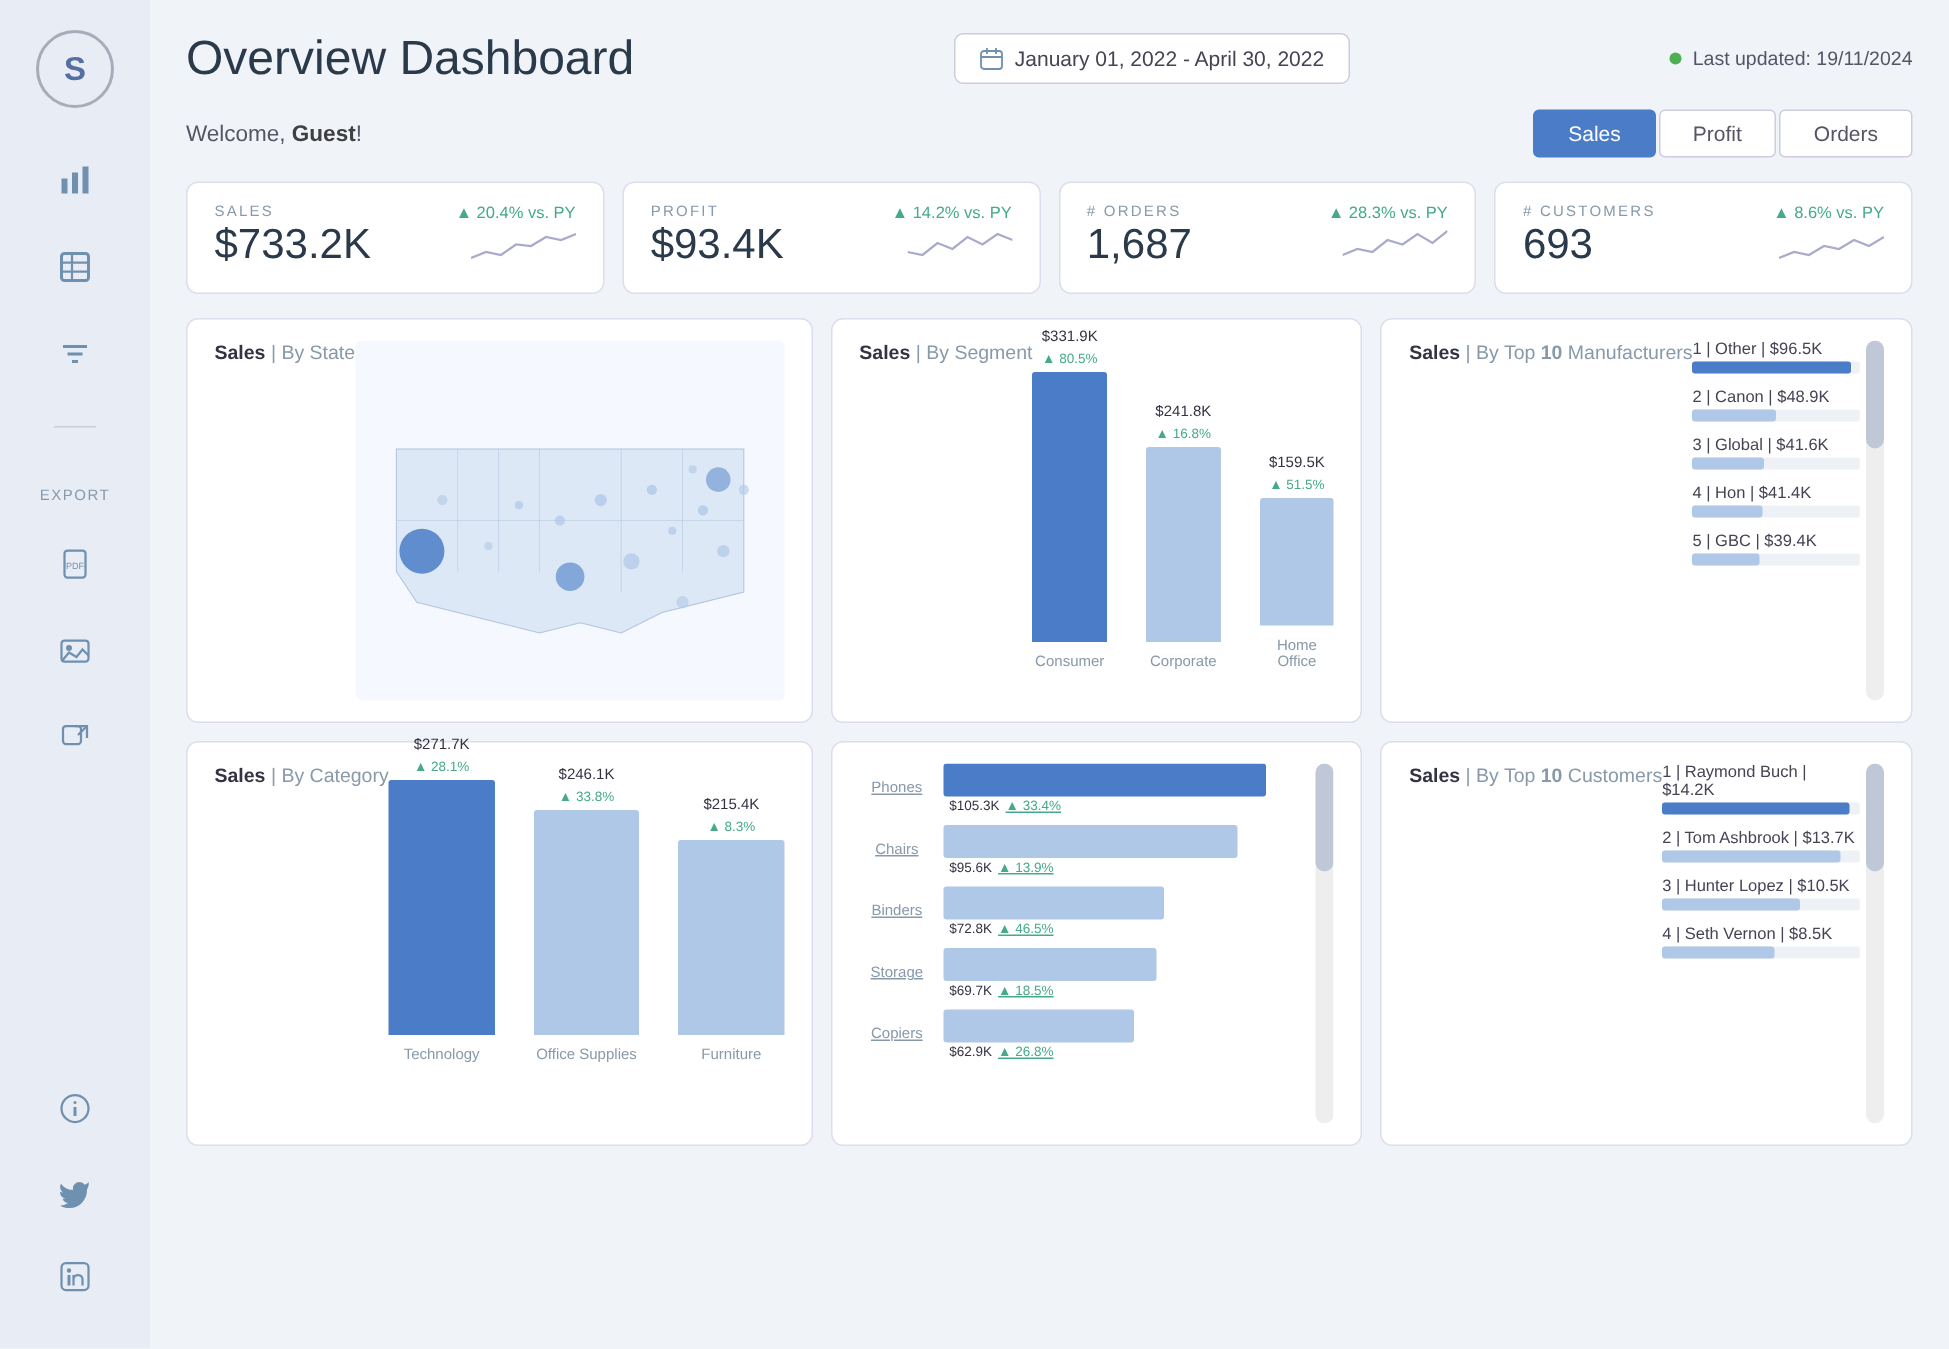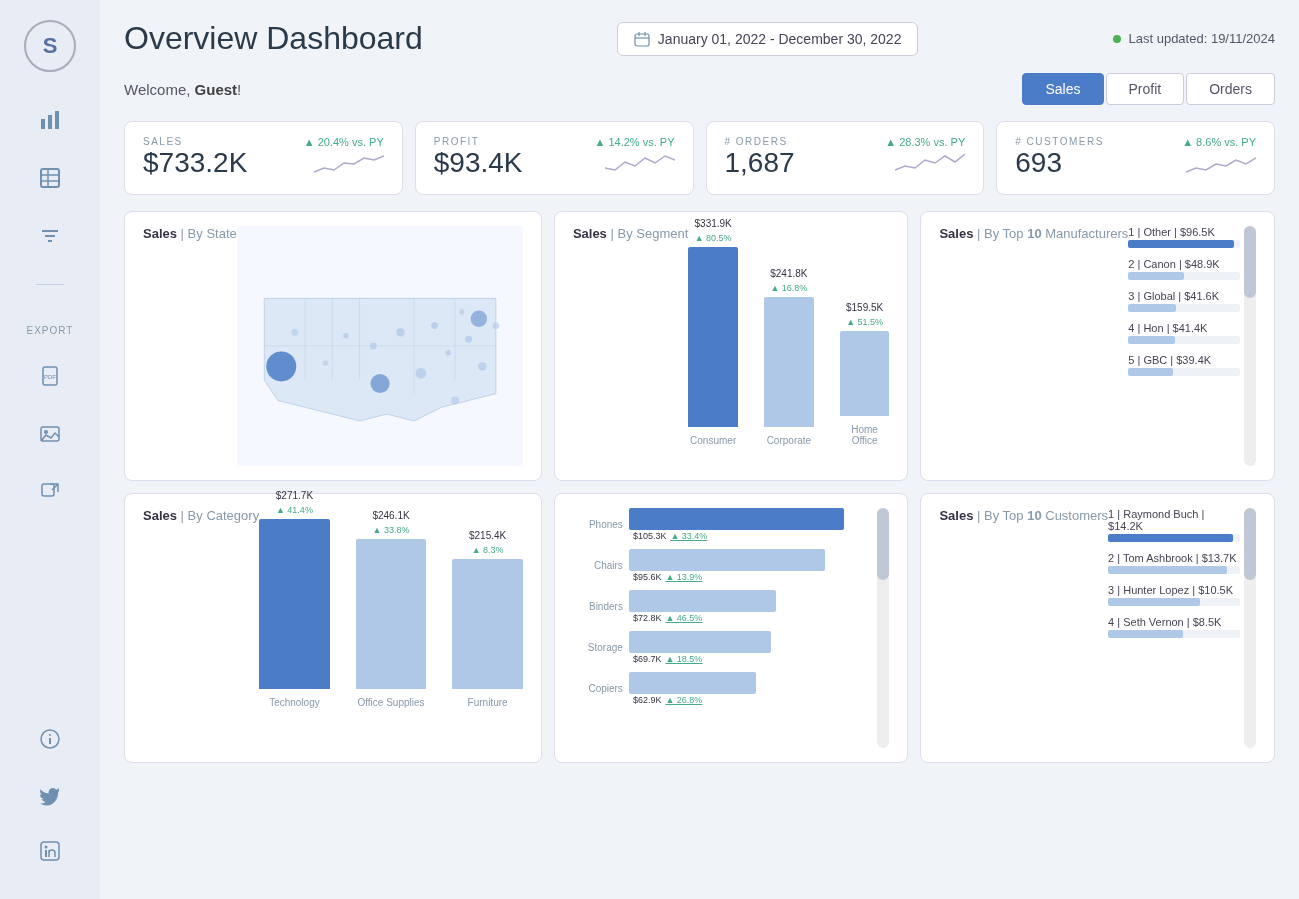--- a/index.html
+++ b/index.html
@@ -114,21 +114,21 @@
     .hbar-list { flex: 1; display: flex; flex-direction: column; gap: 10px; overflow: hidden; }
     .hbar-item { display: flex; flex-direction: column; gap: 2px; }
     .hbar-label { font-size: 11px; color: #445; }
     .hbar-track { background: #eef1f6; border-radius: 2px; height: 8px; width: 100%; position: relative; }
     .hbar-fill { background: #4a7cc7; height: 100%; border-radius: 2px; }
     .hbar-fill.light { background: #b0c8e8; }
 
     
     .subcat-list { flex: 1; display: flex; flex-direction: column; gap: 8px; overflow: hidden; }
     .subcat-item { display: flex; align-items: center; gap: 6px; }
-    .subcat-name { font-size: 10px; color: #8899aa; width: 50px; text-align: right; flex-shrink: 0; }
+    .subcat-name { font-size: 10px; color: #8899aa; width: 50px; text-align: center; flex-shrink: 0; text-decoration: underline; }
     .subcat-bar-wrap { flex: 1; display: flex; flex-direction: column; }
     .subcat-bar { height: 22px; background: #4a7cc7; border-radius: 2px; display: flex; align-items: center; padding-right: 4px; }
     .subcat-bar.light { background: #b0c8e8; }
     .subcat-val { font-size: 9px; color: #334; margin-left: 4px; white-space: nowrap; }
     .subcat-growth { font-size: 9px; color: #4a8; text-decoration: underline; }
 
     
     .scrollbar-area { width: 12px; background: #eee; border-radius: 6px; margin-left: 4px; flex-shrink: 0; }
     .scrollbar-thumb { width: 100%; height: 30%; background: #c0c8d8; border-radius: 6px; }
 
@@ -219,21 +219,21 @@
   <div class="header">
     <h1 class="header-title">Overview Dashboard</h1>
     <div class="header-center">
       <div class="date-picker">
         <svg width="16" height="16" viewBox="0 0 16 16" fill="none">
             <rect x="1" y="3" width="14" height="12" rx="2" stroke="#7090b0" stroke-width="1.2"></rect>
             <line x1="1" y1="7" x2="15" y2="7" stroke="#7090b0" stroke-width="1.2"></line>
             <line x1="5" y1="1" x2="5" y2="5" stroke="#7090b0" stroke-width="1.2"></line>
             <line x1="11" y1="1" x2="11" y2="5" stroke="#7090b0" stroke-width="1.2"></line>
           </svg>
-        <span>January 01, 2022 - December 30, 2022</span>
+        <span>January 01, 2022 - April 30, 2022</span>
       </div>
     </div>
     <div class="header-right">
       <div class="status-dot"></div>
       <span>Last updated: 19/11/2024</span>
     </div>
   </div>
 
   <div class="welcome-bar">
     <div class="welcome-text">
@@ -434,21 +434,21 @@
   <div class="chart-row chart-row-bottom">
 
     <div class="chart-card wide">
       <div class="chart-title">
         <strong>Sales</strong>
         <span> | By Category</span>
       </div>
       <div class="bar-chart" style="height:200px;">
         <div class="bar-group">
           <div class="bar-label-top">$271.7K</div>
-          <div class="bar-growth">▲ 41.4%</div>
+          <div class="bar-growth">▲ 28.1%</div>
           <div style="flex:1;display:flex;align-items:flex-end;width:100%;">
             <div class="bar" style="height:170px;"></div>
           </div>
           <div class="bar-xlabel">Technology</div>
         </div>
         <div class="bar-group">
           <div class="bar-label-top">$246.1K</div>
           <div class="bar-growth">▲ 33.8%</div>
           <div style="flex:1;display:flex;align-items:flex-end;width:100%;">
             <div class="bar light" style="height:150px;"></div>

